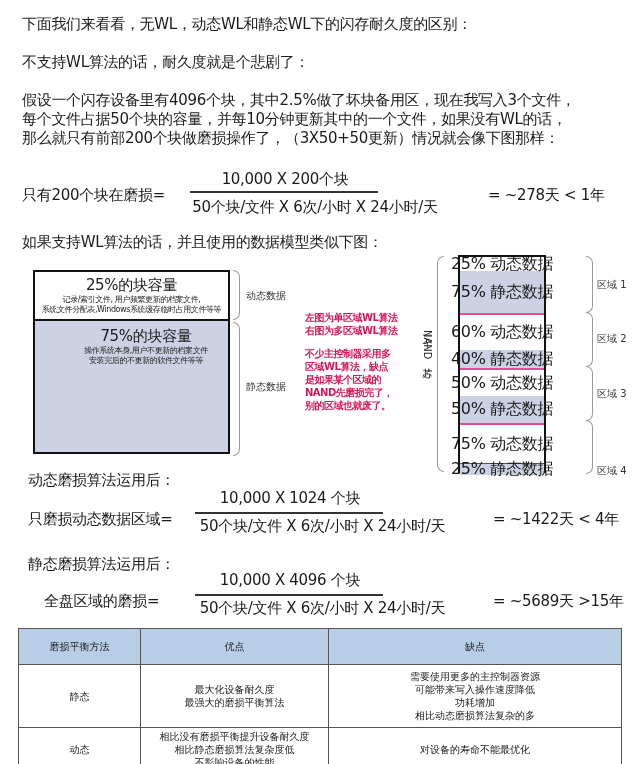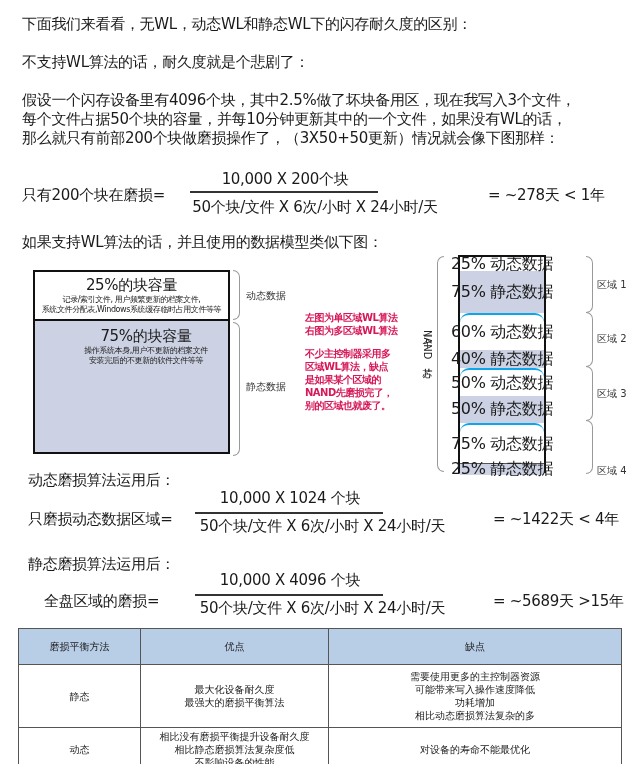--- a/index.html
+++ b/index.html
@@ -21,21 +21,21 @@
   .brace { border:1px solid #999; border-left:none; border-radius:0 8px 8px 0; }
   .brace-label { font-size:10px; color:#333; white-space:nowrap; }
 
   .red-note { color:#d6195a; font-size:10px; line-height:13px; font-weight:bold; letter-spacing:-0.5px; }
 
   
   .stack { border:2px solid #111; box-sizing:border-box; width:88px; }
   .cell { box-sizing:border-box; font-size:16px; display:flex; align-items:center; justify-content:center; white-space:nowrap; letter-spacing:-0.3px; }
   .cell.dyn { background:#fff; }
   .cell.sta { background:#ccd2e3; }
-  .sep { border-top:2px solid #0ea5e9;border-radius:9px; }
+  .sep { border-top:2px solid #ec4899; }
   .rbrace { border:1px solid #999; border-left:none; border-radius:0 8px 8px 0; }
   .lbrace { border:1px solid #999; border-right:none; border-radius:8px 0 0 8px; }
   .vert-label { writing-mode:vertical-rl; font-size:10px; color:#222; white-space:nowrap; }
 
   
   table.cmp { border-collapse:collapse; position:absolute; left:18px; top:628px; width:604px; font-size:10px; }
   table.cmp td, table.cmp th { border:1px solid #555; text-align:center; vertical-align:middle; padding:2px; line-height:13px; font-weight:normal; }
   table.cmp th { background:#b8cde6; height:31px; }
   .col1 { width:117px; } .col2 { width:183px; }
 </style>

